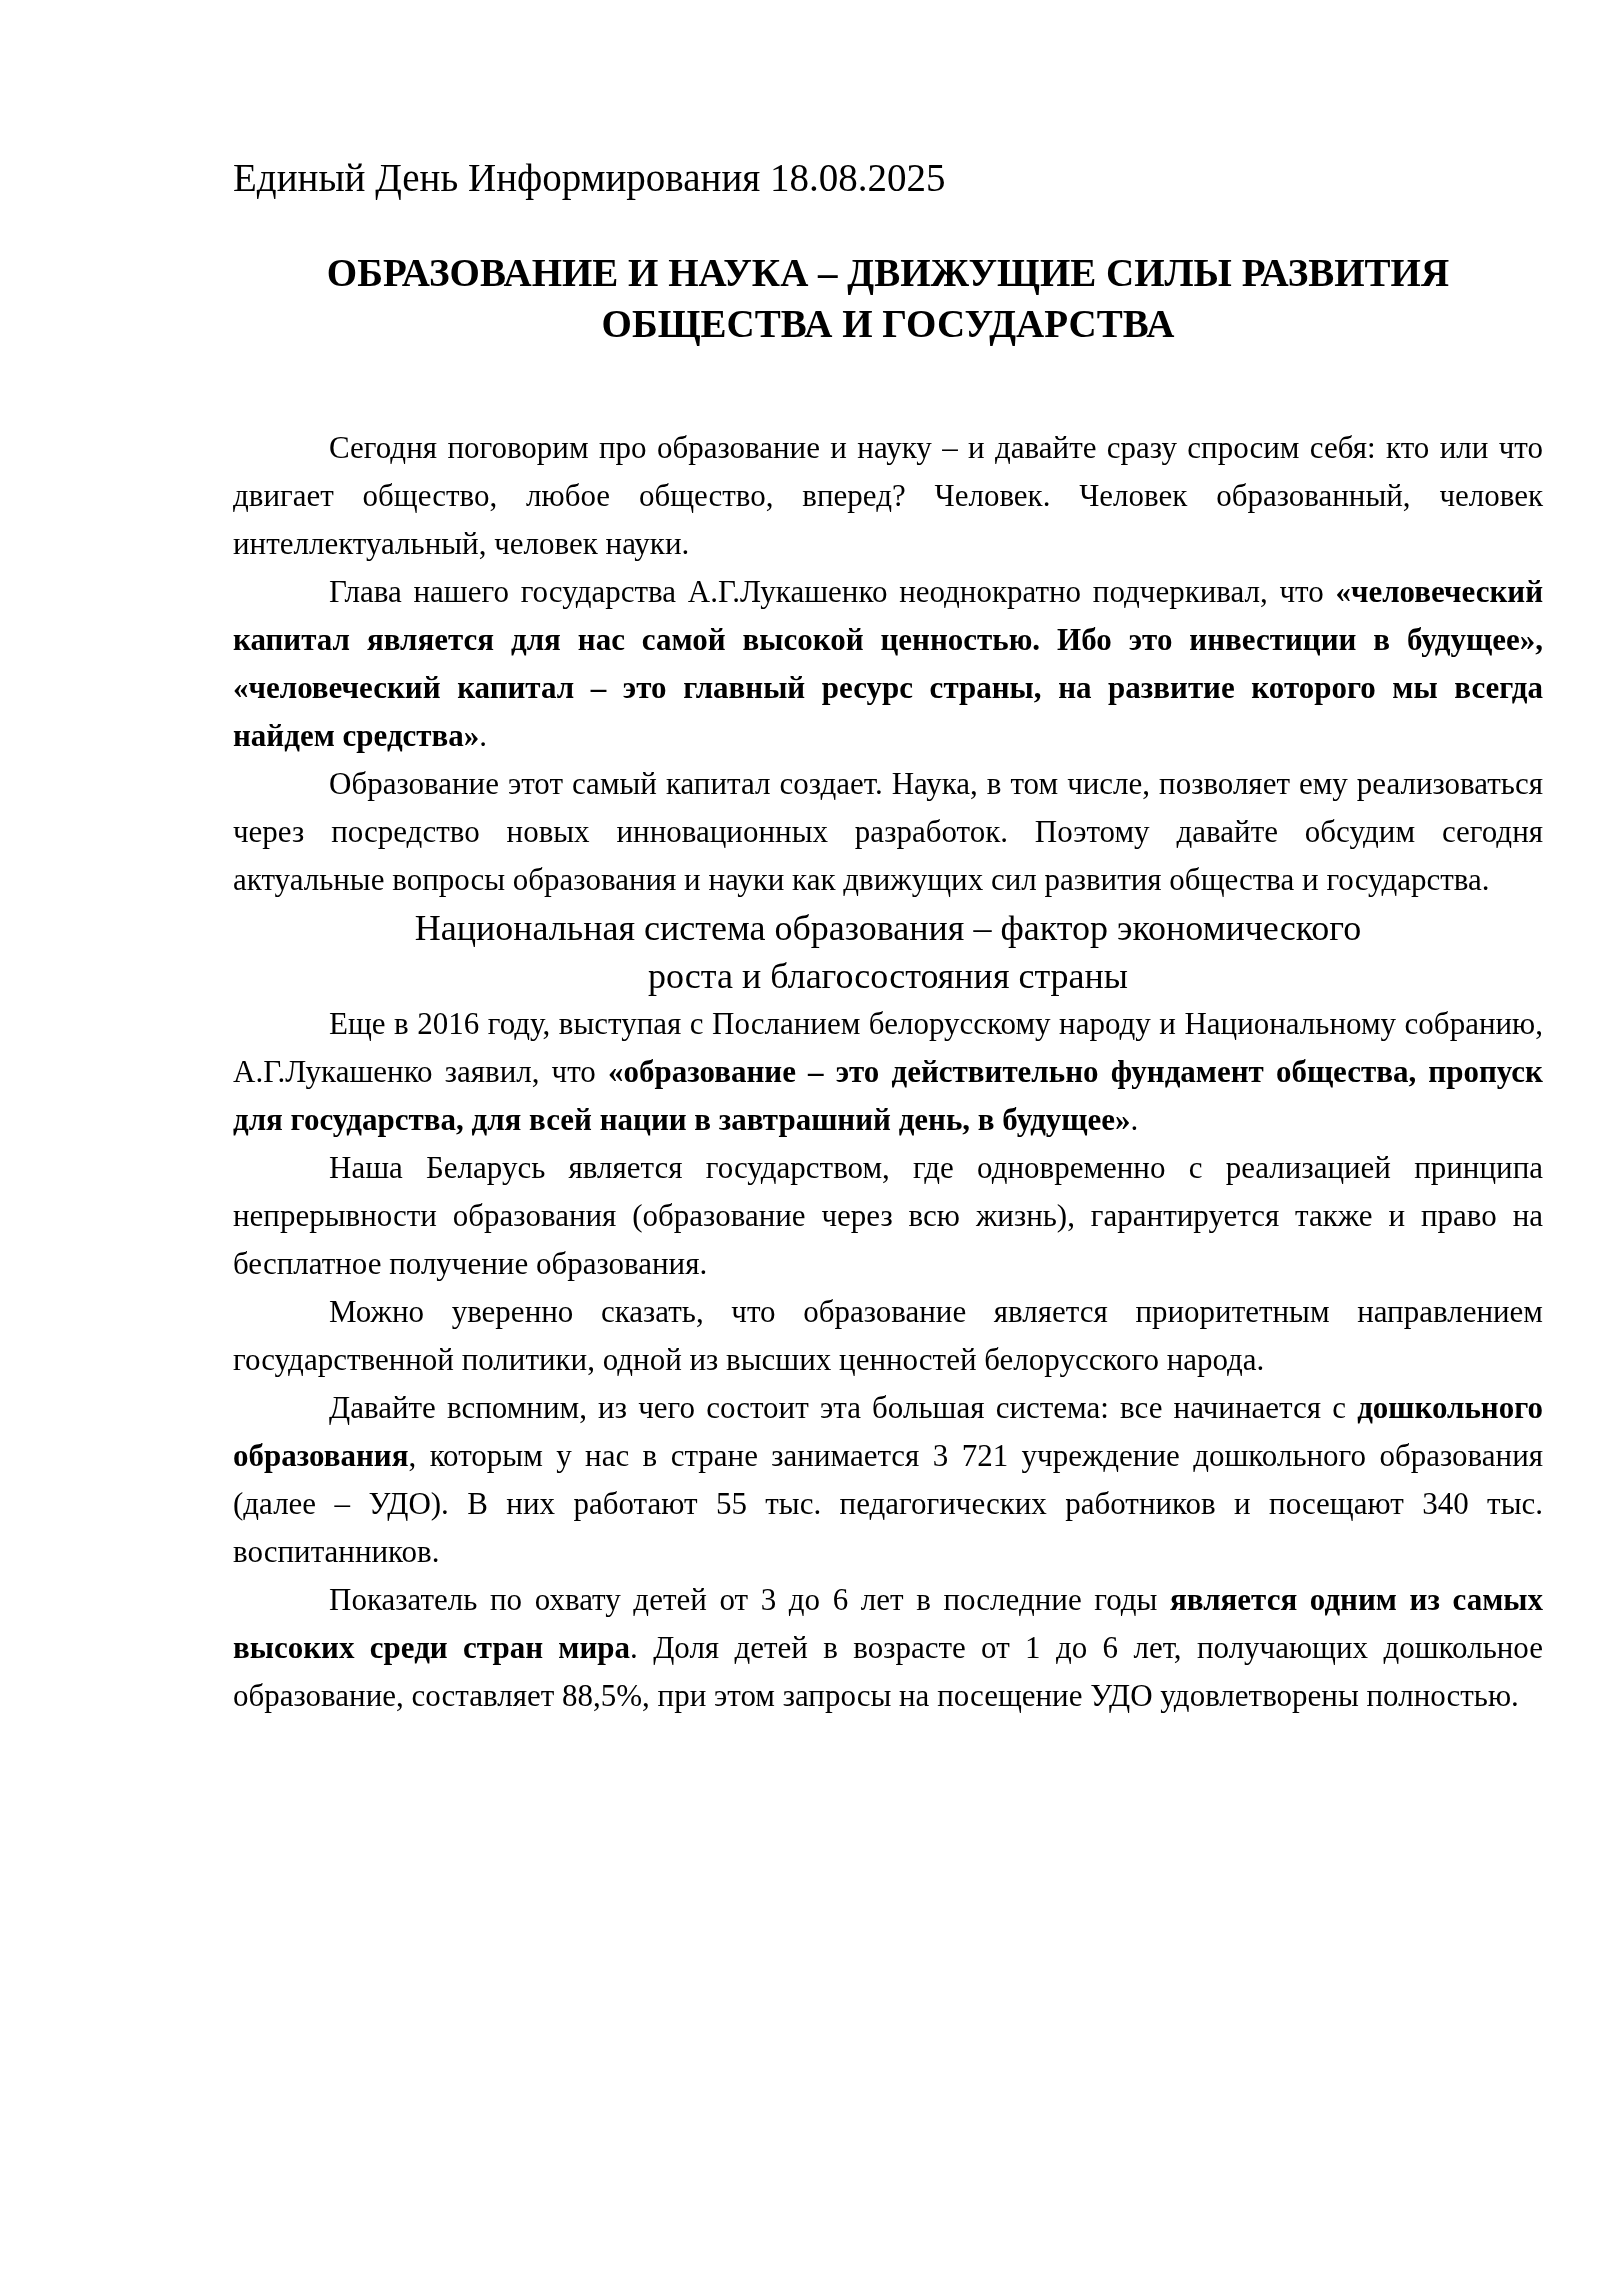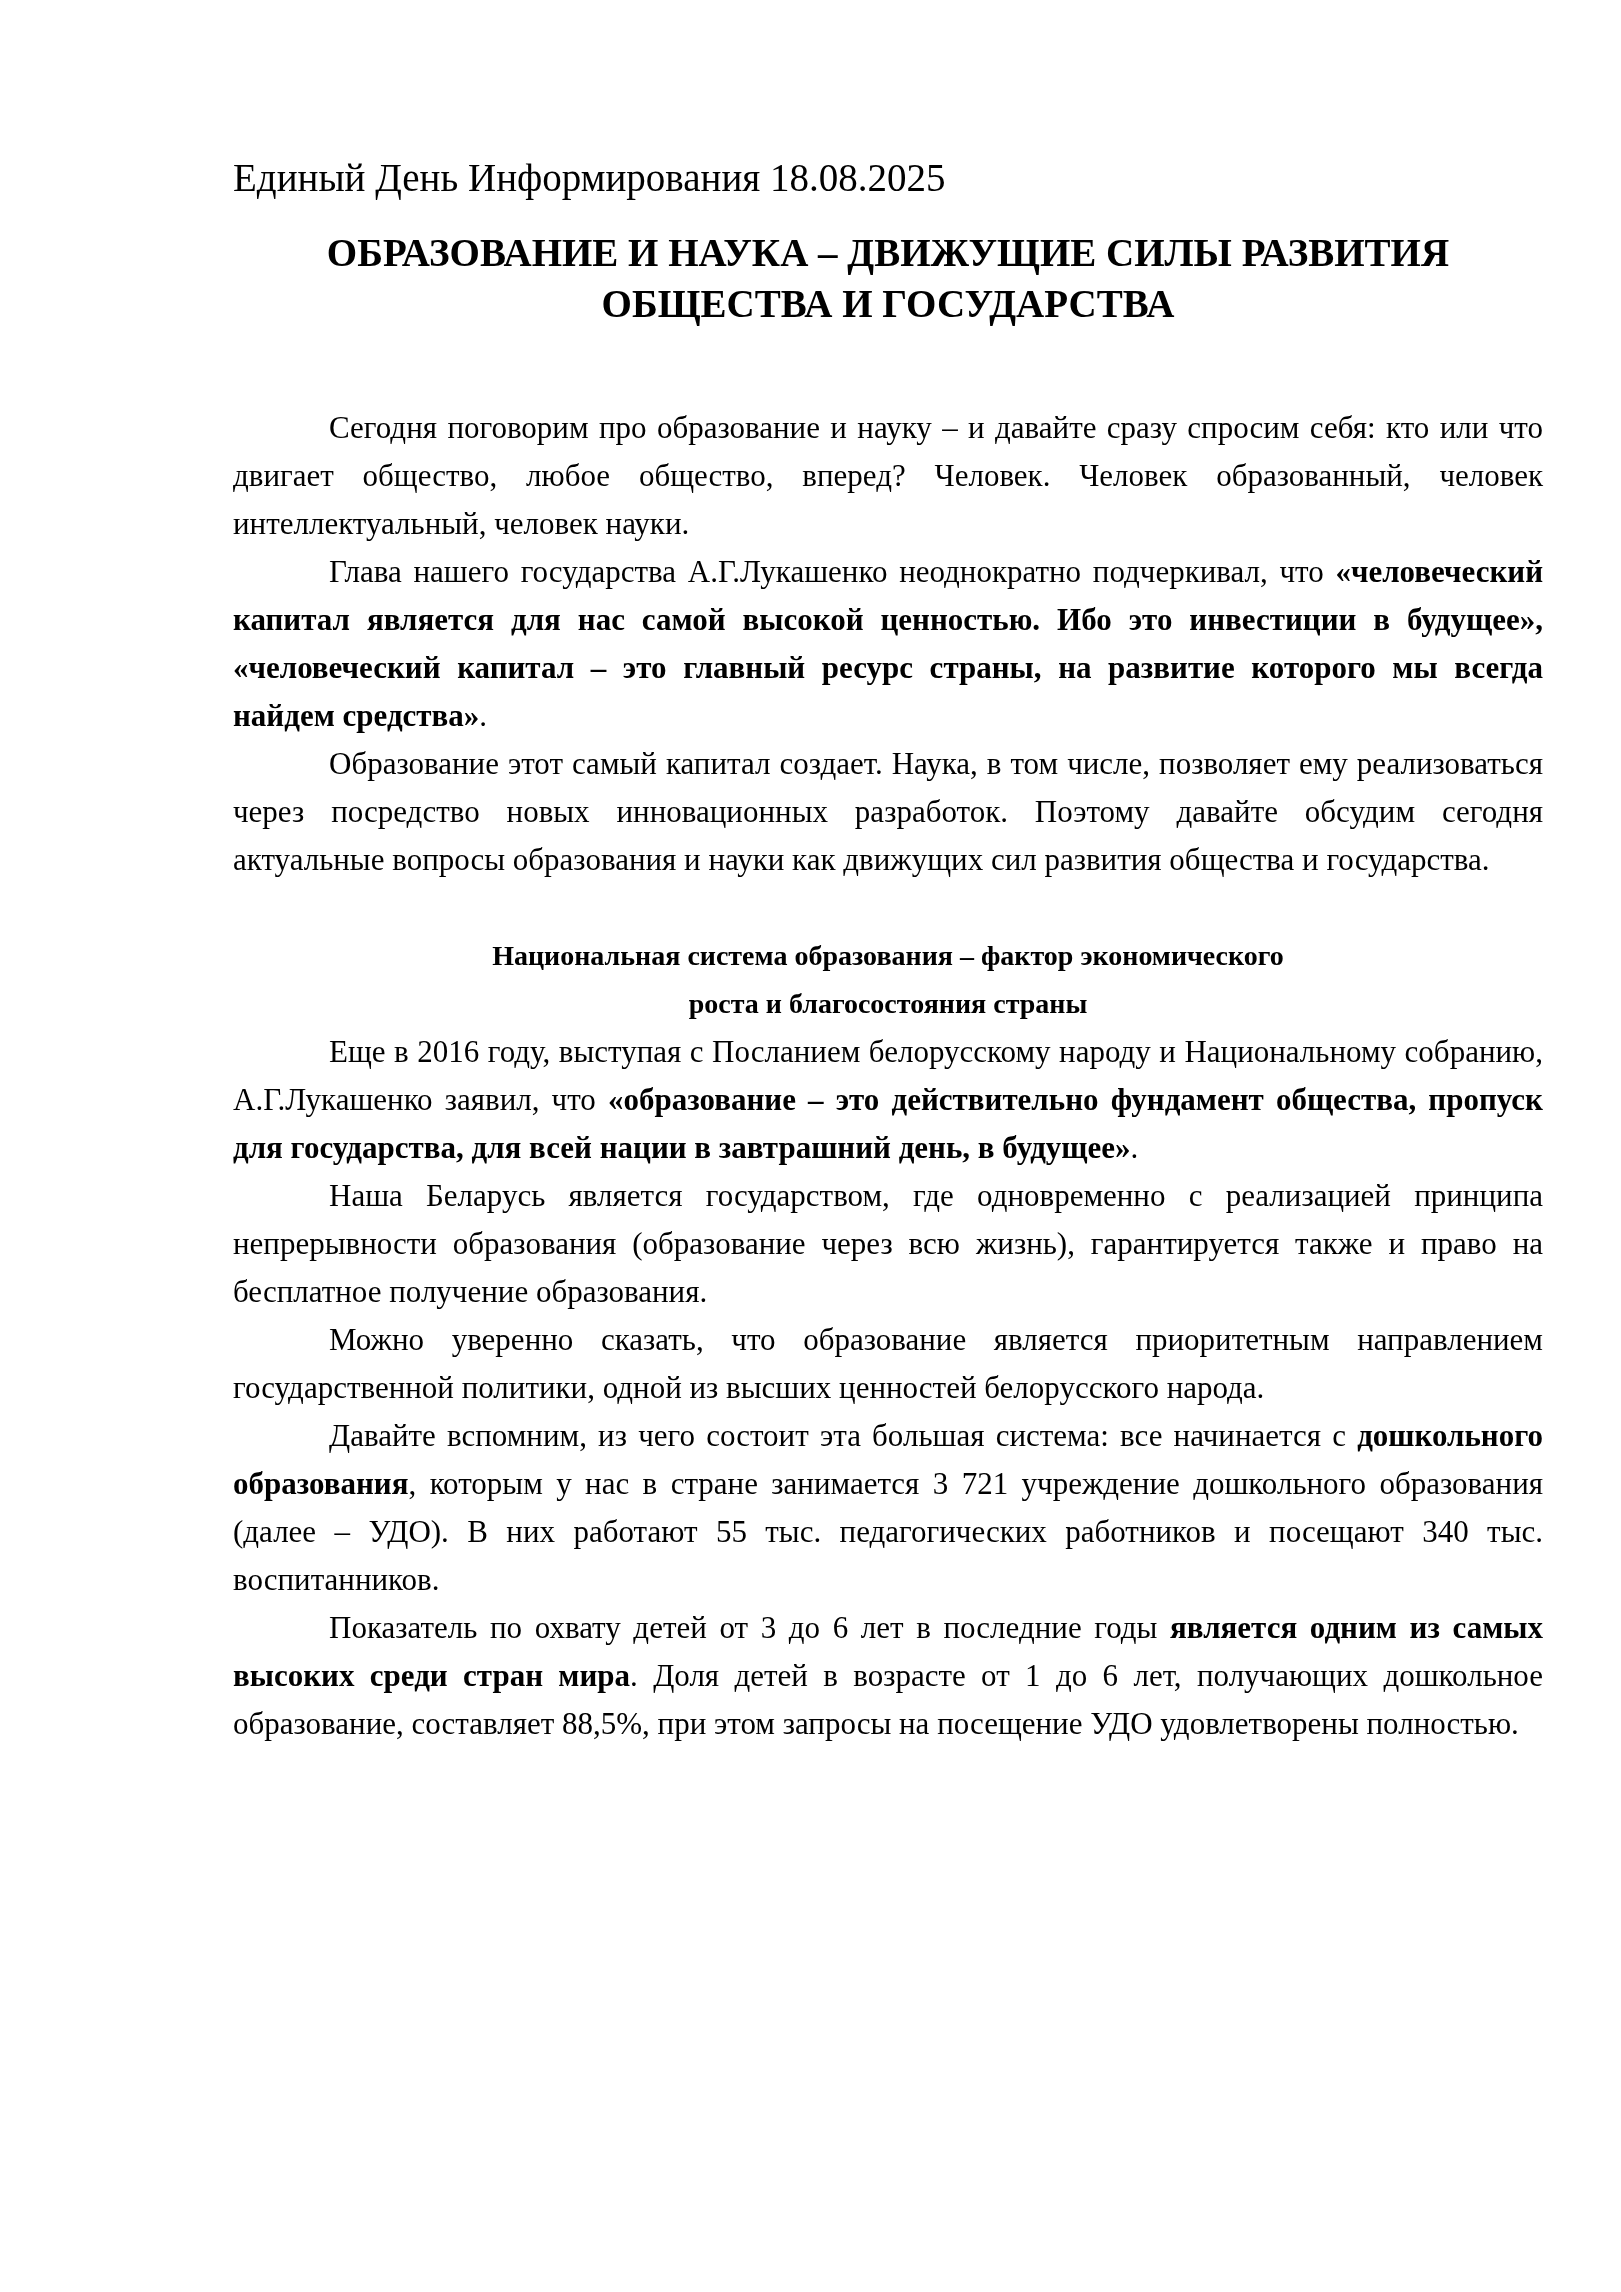--- a/index.html
+++ b/index.html
@@ -18,40 +18,39 @@
     padding: 154px 78px 0 233px;
     overflow: hidden;
   }
   .doc-header {
     font-size: 39px;
     line-height: 48px;
     text-align: left;
     margin: 0;
   }
   .doc-title {
-    margin-top: 25px;
+    margin-top: 45px;
     font-weight: bold;
     font-size: 39px;
     line-height: 51px;
     text-align: center;
   }
   .body-text {
     margin-top: 75px;
   }
   .para {
     margin: 0;
     font-size: 31px;
     line-height: 48px;
     text-align: justify;
     text-indent: 96px;
   }
   .section-heading {
-    margin-top: 48px;
-    font-weight: bold;
-    font-size: 28px;
+    font-weight: normal;
+    font-size: 36px;
     line-height: 48px;
     text-align: center;
   }
   .bi {
     font-weight: bold;
   }
   .it {
   }
   .b {
     font-weight: bold;

